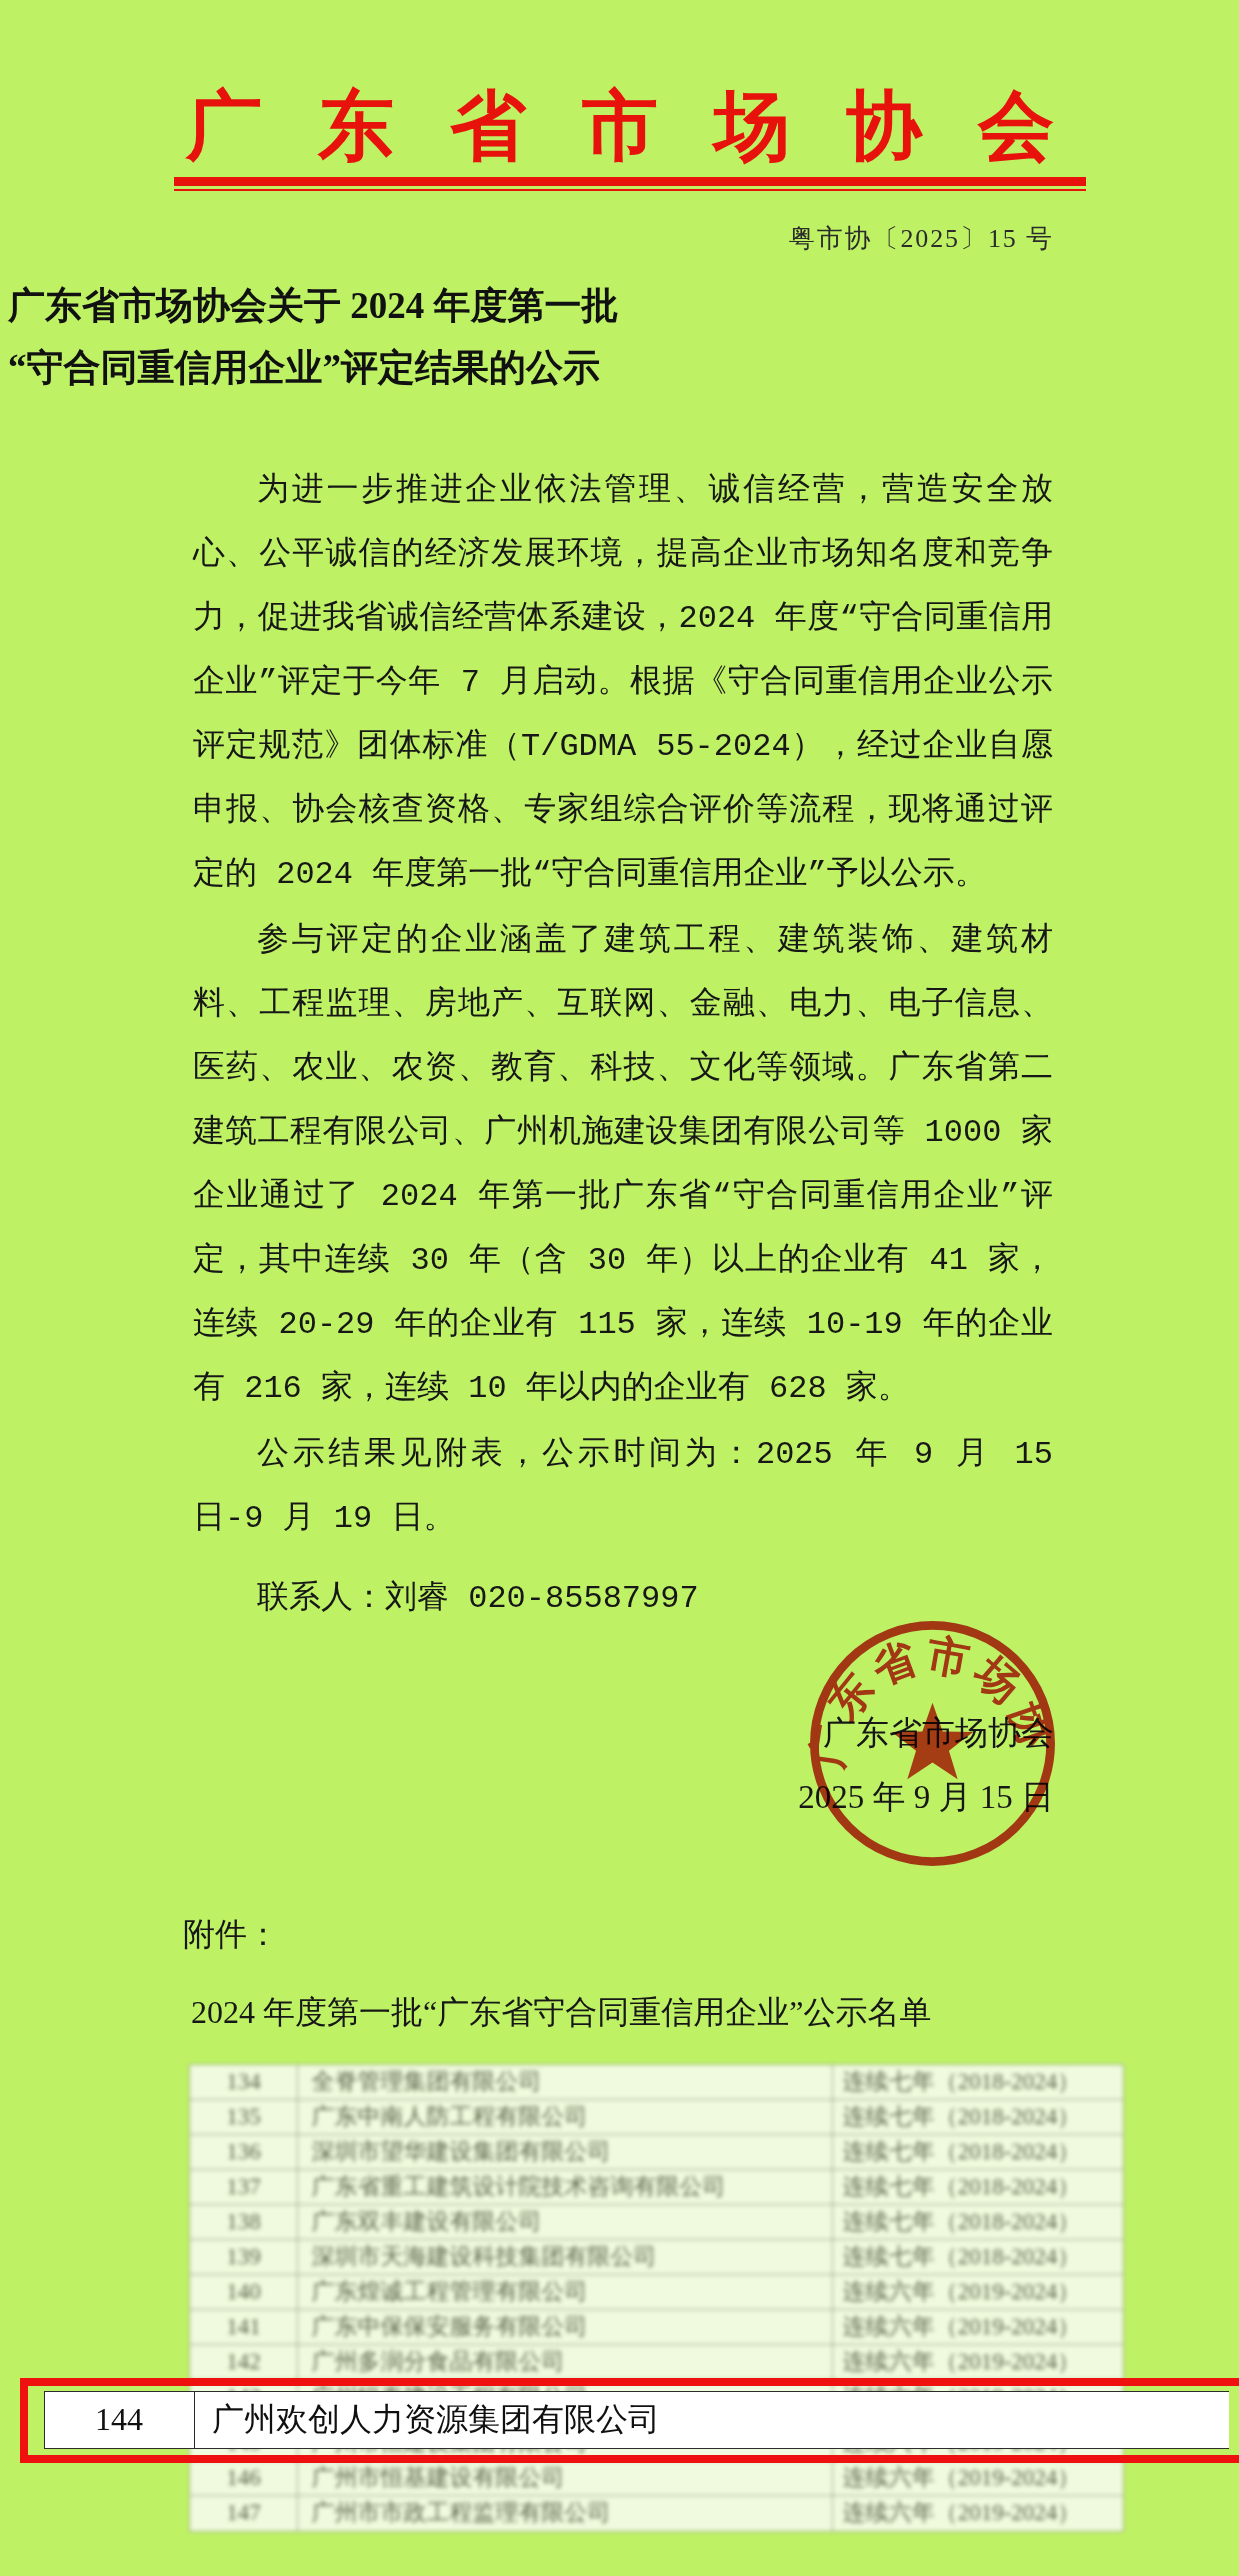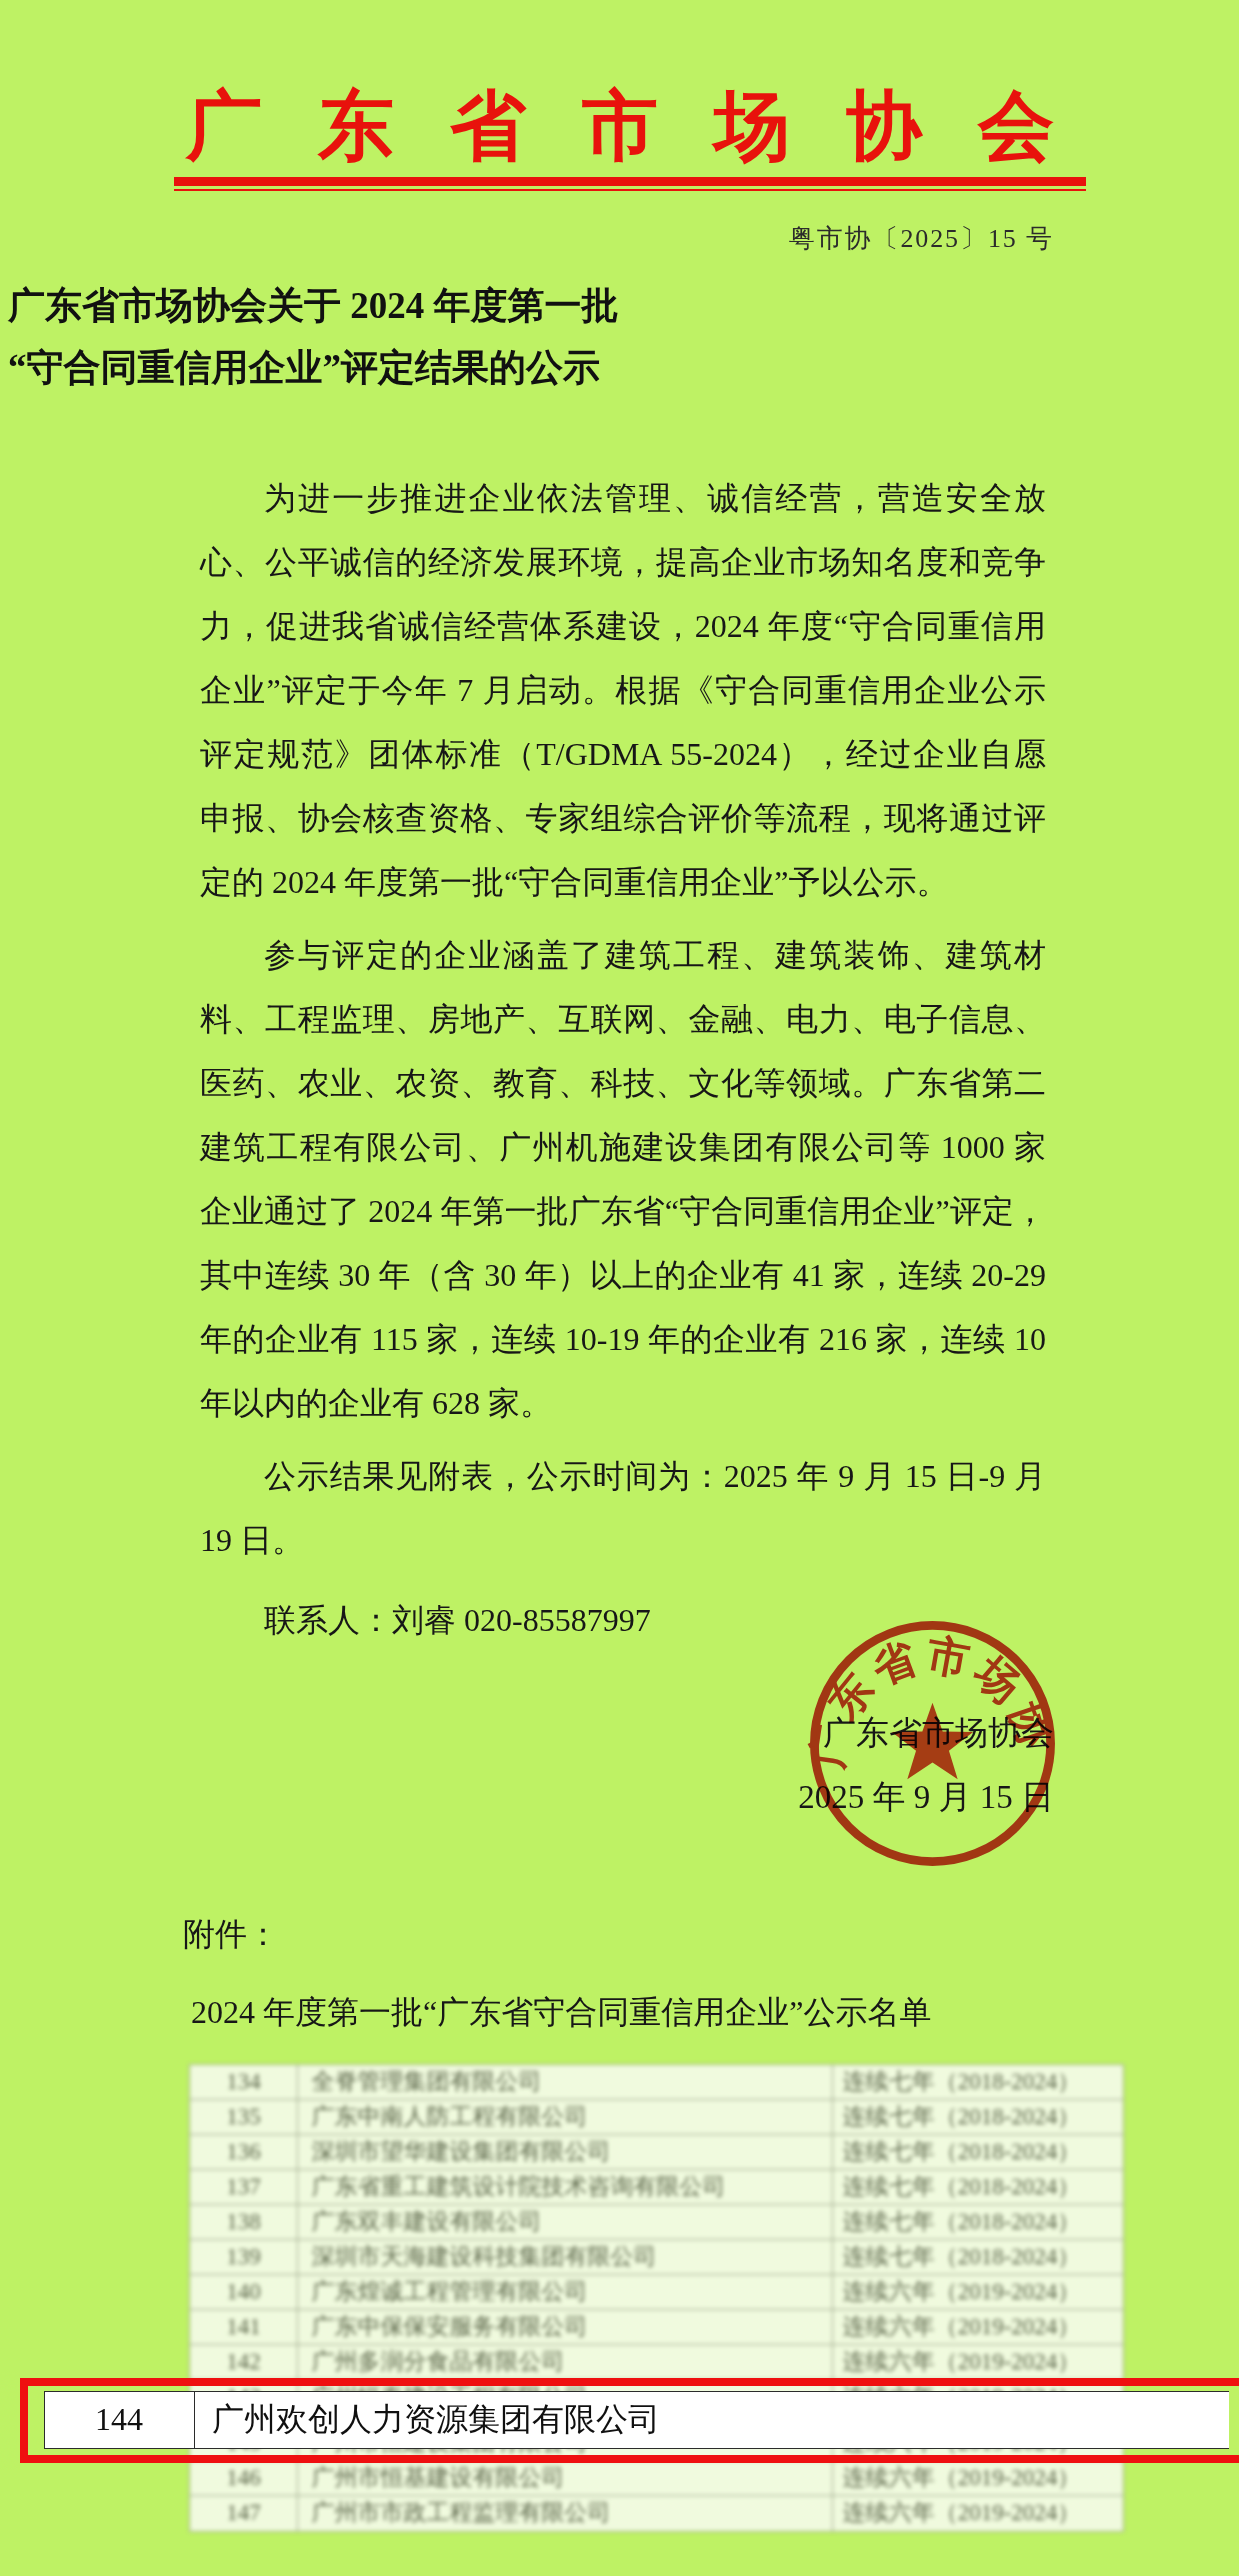--- a/index.html
+++ b/index.html
@@ -19,21 +19,21 @@
   .doc-number{
     position:absolute;top:221px;right:186px;font-size:26px;color:#2b2b2b;
     letter-spacing:1.9px;white-space:nowrap;
   }
   
   .doc-title{position:absolute;top:275px;left:8px;width:1240px;
     font-weight:bold;font-size:37px;line-height:62px;color:#111;}
   
   .body-text{position:absolute;top:457px;left:191px;width:864px;
     font-size:32px;line-height:64px;color:#171717;}
-  .body-text p{margin:9px;text-indent:2em;text-align:justify;}
+  .body-text p{margin:2px;text-indent:2em;text-align:justify;font-family:Liberation Mono, monospace;}
   .body-text p.contact{margin-top:15.5px;text-align:left;}
   
   .signature{position:absolute;top:1701px;right:186px;text-align:right;
     font-size:33px;line-height:64px;color:#171717;white-space:nowrap;}
   .seal{position:absolute;left:796px;top:1602px;width:273px;height:283px;
     mix-blend-mode:multiply;opacity:0.92;}
   
   .attach-label{position:absolute;top:1913px;left:183px;font-size:32px;color:#171717;}
   .list-title{position:absolute;top:1991px;left:191px;font-size:32px;color:#171717;white-space:nowrap;}
   

